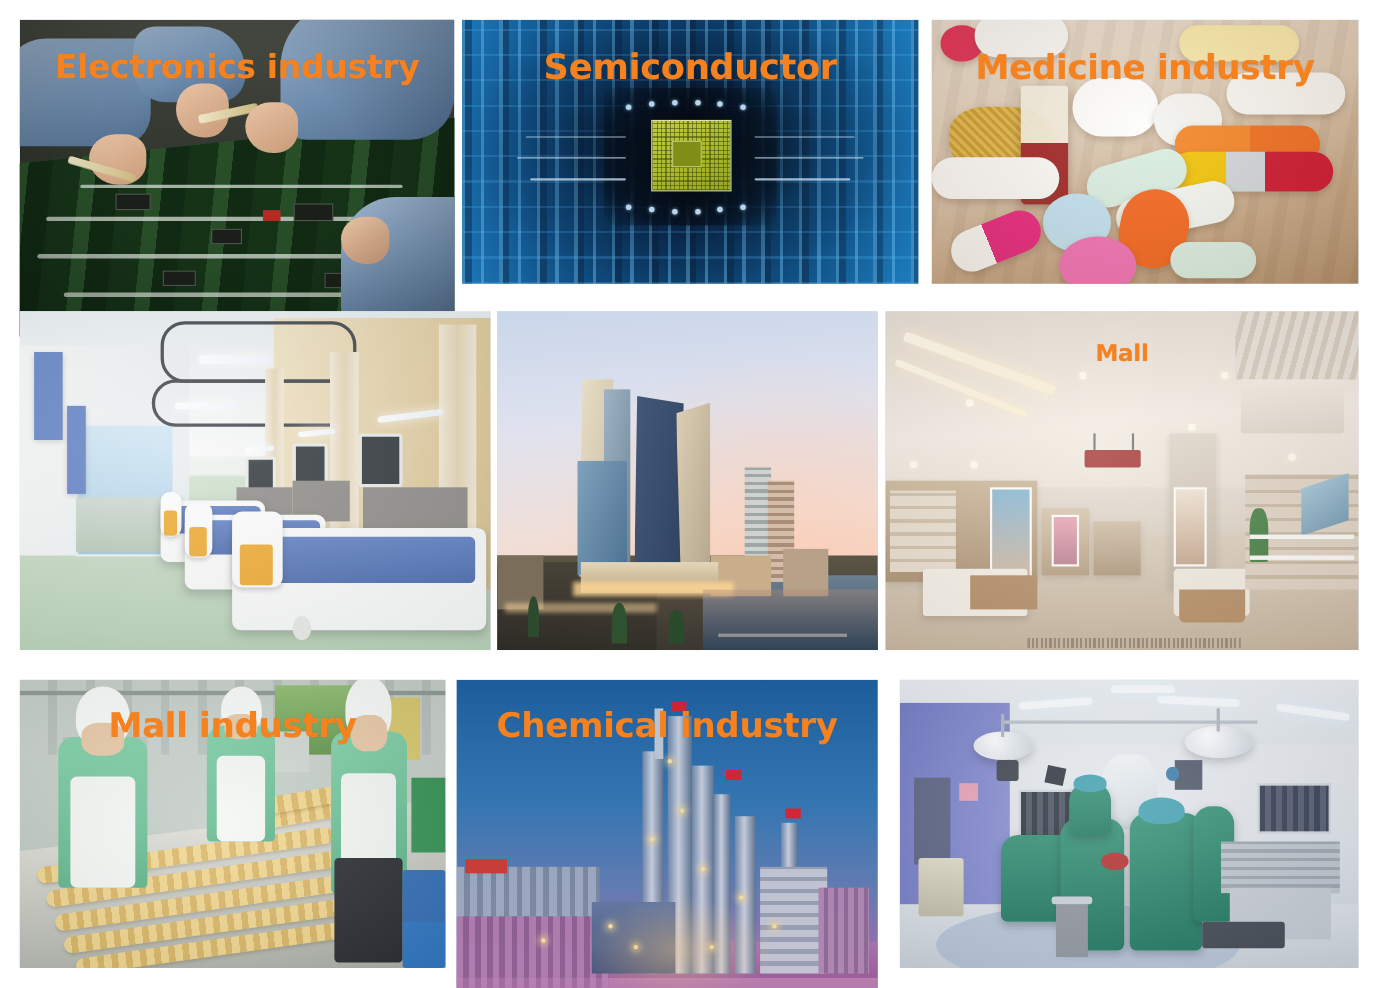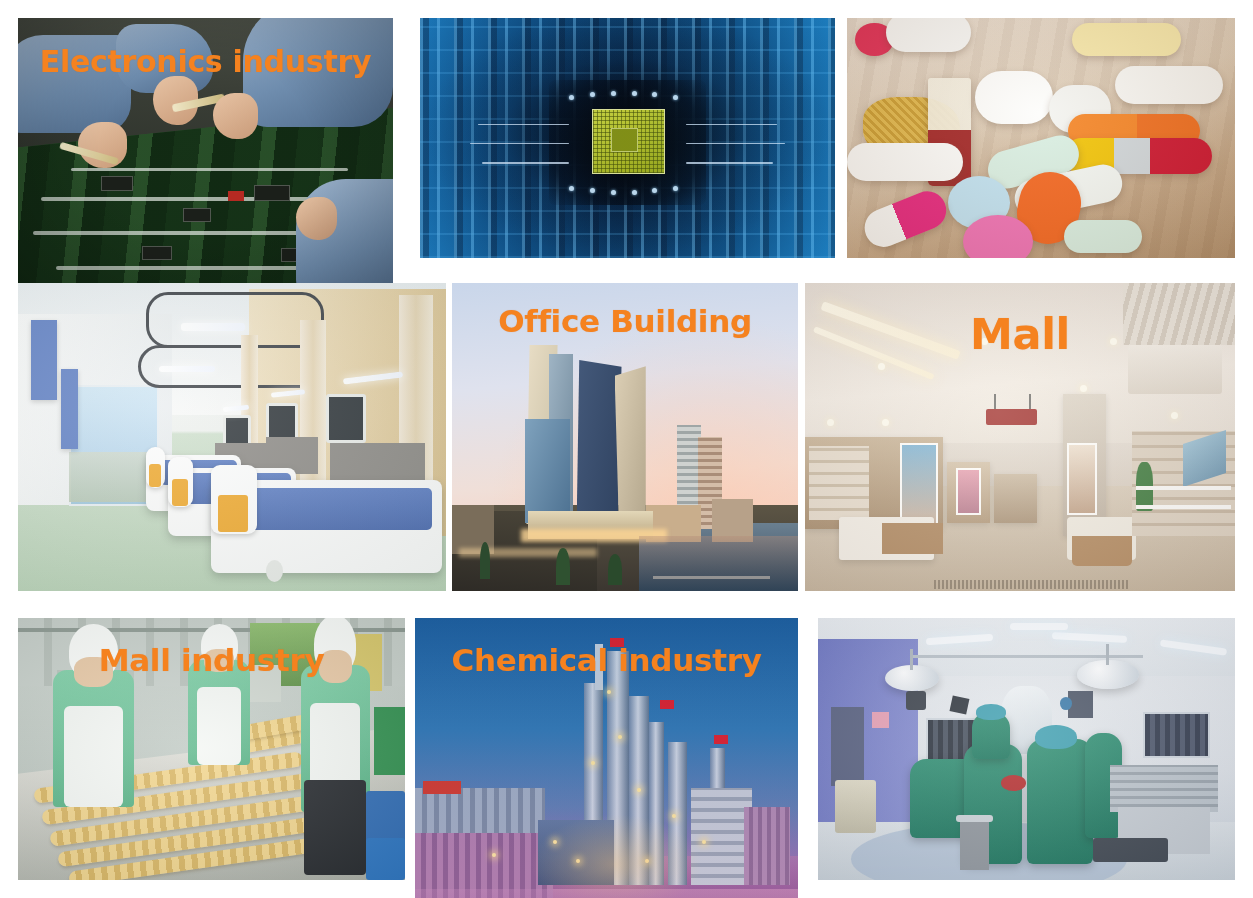--- a/index.html
+++ b/index.html
@@ -182,21 +182,21 @@
   .op-cap{position:absolute;background:#3f9fb0;border-radius:50% 50% 42% 42%;}
   .op-floor{left:0;bottom:0;width:100%;height:22%;background:linear-gradient(180deg,#dfe4e8,#cdd5db);}
   .op-ring{position:absolute;left:8%;bottom:-6%;width:66%;height:28%;border-radius:50%;background:#aebfd4;opacity:.75;}
   .op-xray{position:absolute;background:#1d2430;border:2px solid #cfd6dd;}
 </style>
 </head>
 <body>
 
 <div class="gallery">
 
-  <div class="tile" style="left:18px;top:18px;width:375px;height:288px;">
+  <div class="tile" style="left:18px;top:18px;width:375px;height:288px;padding-left:20px;">
     <div class="photo">
       <div class="lyr el-bg"></div>
       <div class="lyr el-board"></div>
       <div class="lyr el-trace" style="left:6%;top:62%;width:88%;"></div>
       <div class="lyr el-trace" style="left:4%;top:74%;width:92%;"></div>
       <div class="lyr el-trace" style="left:10%;top:86%;width:84%;"></div>
       <div class="lyr el-trace" style="left:14%;top:52%;width:74%;height:3px;"></div>
       <div class="lyr el-chip" style="left:22%;top:55%;width:30px;height:13px;"></div>
       <div class="lyr el-chip" style="left:44%;top:66%;width:26px;height:12px;"></div>
       <div class="lyr el-chip" style="left:63%;top:58%;width:34px;height:14px;"></div>
@@ -240,20 +240,21 @@
       <div class="lyr sc-pad" style="left:56%;top:71%;"></div>
       <div class="lyr sc-pad" style="left:61%;top:70%;"></div>
       <div class="lyr sc-wire" style="left:14%;top:44%;width:22%;"></div>
       <div class="lyr sc-wire" style="left:12%;top:52%;width:24%;"></div>
       <div class="lyr sc-wire" style="left:15%;top:60%;width:21%;"></div>
       <div class="lyr sc-wire" style="left:64%;top:44%;width:22%;"></div>
       <div class="lyr sc-wire" style="left:64%;top:52%;width:24%;"></div>
       <div class="lyr sc-wire" style="left:64%;top:60%;width:21%;"></div>
       <div class="lyr" style="left:0;top:0;width:100%;height:100%;background:linear-gradient(95deg,rgba(20,90,160,.18),rgba(10,40,80,.1) 50%,rgba(30,130,200,.2));"></div>
     </div>
+    <div class="caption" style="top:24px;font-size:32px;">Semiconductor</div>
   </div>
 
   <div class="tile" style="left:847px;top:18px;width:388px;height:240px;">
     <div class="photo">
       <div class="lyr md-bg"></div>
       <div class="lyr md-wood"></div>
       <div class="tab" style="left:2%;top:2%;width:10%;height:14%;background:#e02a52;"></div>
       <div class="pill" style="left:10%;top:-2%;width:22%;height:16%;background:#f7f7f5;"></div>
       <div class="pill" style="left:58%;top:2%;width:28%;height:14%;background:#f6e7a8;"></div>
       <div class="lyr md-powder"></div>
@@ -266,20 +267,21 @@
       <div class="pill" style="left:0%;top:52%;width:30%;height:16%;background:#fbfbf9;"></div>
       <div class="pill" style="left:36%;top:52%;width:24%;height:16%;background:#d8efe2;transform:rotate(-16deg);"></div>
       <div class="pill" style="left:43%;top:64%;width:28%;height:16%;background:#f3f7f3;transform:rotate(-12deg);"></div>
       <div class="tab" style="left:26%;top:66%;width:16%;height:22%;background:#bfe2f2;"></div>
       <div class="pill" style="left:44%;top:64%;width:16%;height:30%;background:#f4631a;transform:rotate(12deg);"></div>
       <div class="tab" style="left:30%;top:82%;width:18%;height:22%;background:#f06fb4;"></div>
       <div class="pill" style="left:4%;top:76%;width:22%;height:16%;background:linear-gradient(90deg,#f9f9f7 0 42%,#e6227c 42% 100%);transform:rotate(-22deg);"></div>
       <div class="pill" style="left:56%;top:84%;width:20%;height:14%;background:#d8efe2;"></div>
       <div class="lyr" style="left:0;top:0;width:100%;height:100%;background:radial-gradient(ellipse at 50% 40%,rgba(255,255,255,.12) 0%,rgba(120,85,55,.18) 100%);"></div>
     </div>
+    <div class="caption" style="top:26px;font-size:31px;">Medicine industry</div>
   </div>
 
   <div class="tile" style="left:18px;top:283px;width:428px;height:308px;">
     <div class="photo">
       <div class="lyr hs-bg"></div>
       <div class="lyr hs-ceil"></div>
       <div class="lyr hs-wallR"></div>
       <div class="lyr" style="left:0;top:10%;width:36%;height:62%;background:linear-gradient(100deg,#f7f8f8,#e8ecee);"></div>
       <div class="lyr hs-win"></div>
       <div class="lyr" style="left:12%;top:55%;width:20%;height:16%;background:linear-gradient(180deg,#cfd9cd,#b9c8b4);opacity:.9;"></div>
@@ -354,21 +356,20 @@
       <div class="lyr" style="left:22%;top:74%;width:36%;height:9%;background:linear-gradient(180deg,#e3d7b8,#b9a57f);"></div>
 
       <div class="lyr" style="left:20%;top:80%;width:42%;height:4%;background:rgba(255,215,150,.8);filter:blur(2px);"></div>
       <div class="lyr" style="left:2%;top:86%;width:40%;height:3%;background:rgba(255,220,160,.5);filter:blur(2px);"></div>
       <div class="lyr" style="right:0;bottom:0;width:46%;height:18%;background:linear-gradient(180deg,rgba(180,140,120,.4),rgba(40,60,80,.55));"></div>
       <div class="lyr" style="left:58%;bottom:4%;width:34%;height:3px;background:rgba(200,190,180,.6);"></div>
       <div class="lyr" style="left:8%;top:84%;width:3%;height:12%;background:#2c4a2e;border-radius:50% 50% 0 0;"></div>
       <div class="lyr" style="left:30%;top:86%;width:4%;height:12%;background:#2f5130;border-radius:50% 50% 0 0;"></div>
       <div class="lyr" style="left:45%;top:88%;width:4%;height:10%;background:#2a4a2c;border-radius:50% 50% 0 0;"></div>
     </div>
-    <div class="caption" style="top:20px;font-size:31px;">Office Building</div>
   </div>
 
   <div class="tile" style="left:805px;top:283px;width:430px;height:308px;">
     <div class="photo">
       <div class="lyr ml-bg"></div>
       <div class="lyr ml-ceil"></div>
       <div class="lyr ml-strip" style="left:4%;top:6%;width:34%;height:9px;transform:rotate(20deg);transform-origin:left center;"></div>
       <div class="lyr ml-strip" style="left:2%;top:14%;width:30%;height:6px;transform:rotate(22deg);transform-origin:left center;"></div>
       <div class="lyr" style="right:0;top:0;width:26%;height:20%;background:repeating-linear-gradient(105deg,#e6e0d8 0 6px,#d2c9be 6px 11px);"></div>
       <div class="lyr" style="right:3%;top:20%;width:22%;height:16%;background:linear-gradient(180deg,#f1ece6,#ded6cc);border-radius:3px;"></div>
@@ -396,21 +397,21 @@
       <div class="lyr" style="left:61%;top:76%;width:16%;height:14%;background:#f0ece4;border-radius:4px;"></div>
       <div class="lyr" style="left:62%;top:82%;width:14%;height:10%;background:#b38b63;border-radius:0 0 5px 5px;"></div>
       <div class="lyr" style="right:0%;top:48%;width:24%;height:34%;background:repeating-linear-gradient(0deg,#ddd2c4 0 10px,#c6b7a5 10px 13px);"></div>
       <div class="lyr" style="right:2%;top:50%;width:10%;height:14%;background:linear-gradient(160deg,#9cc2d8,#6f98b4);transform:skewY(-18deg);"></div>
       <div class="lyr" style="left:77%;top:58%;width:4%;height:16%;background:#3c7a3f;border-radius:40% 40% 10% 10%;"></div>
       <div class="lyr" style="right:1%;top:66%;width:22%;height:4px;background:#fbfbfb;"></div>
       <div class="lyr" style="right:1%;top:72%;width:22%;height:4px;background:#fbfbfb;"></div>
       <div class="lyr" style="left:0;top:0;width:100%;height:100%;background:radial-gradient(ellipse at 45% 42%,rgba(255,250,235,.25),rgba(120,100,80,.12) 100%);"></div>
       <div class="ml-wm"></div>
     </div>
-    <div class="caption" style="top:26px;font-size:43px;">Mall</div>
+    <div class="caption" style="top:26px;font-size:21px;">Mall</div>
   </div>
 
   <div class="tile" style="left:18px;top:618px;width:387px;height:262px;">
     <div class="photo">
       <div class="lyr fd-bg"></div>
       <div class="lyr" style="left:0;top:0;width:100%;height:26%;background:repeating-linear-gradient(90deg,#c8d0cb 0 26px,#b7c0ba 26px 34px);"></div>
       <div class="lyr" style="left:0;top:4%;width:100%;height:4px;background:#8e9a93;"></div>
       <div class="lyr" style="left:60%;top:2%;width:22%;height:24%;background:linear-gradient(180deg,#8fbf6f,#5e9146);"></div>
       <div class="lyr" style="left:84%;top:6%;width:10%;height:22%;background:#d9c86a;"></div>
       <div class="lyr" style="left:44%;top:18%;width:24%;height:14%;background:#cfd6cf;"></div>

